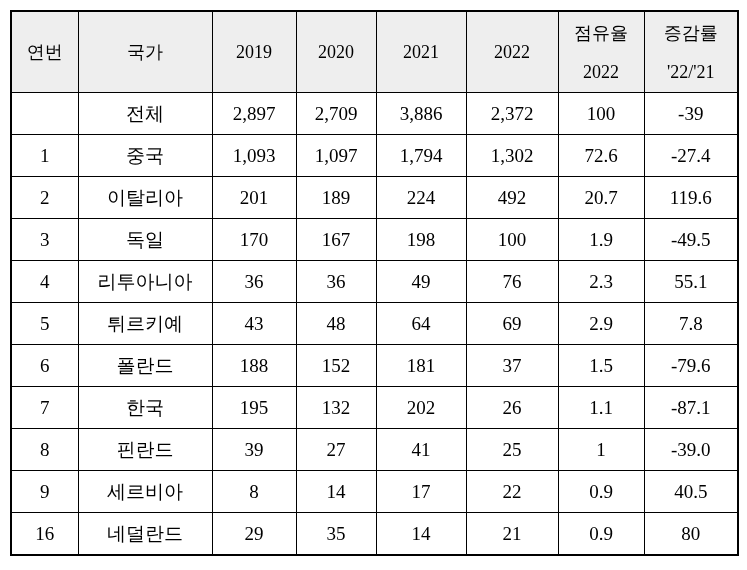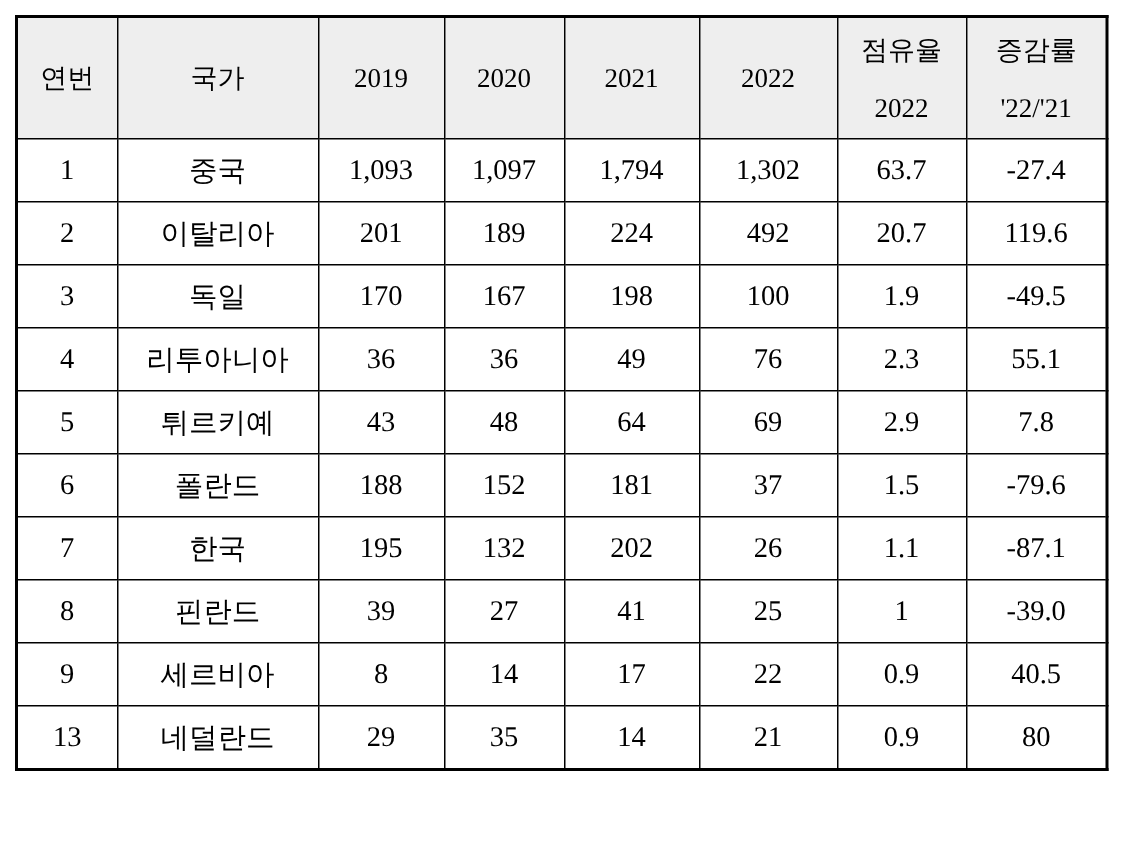--- a/index.html
+++ b/index.html
@@ -115,27 +115,37 @@
           <th>
             <div class="hcell">
               <div class="hline1">증감률</div>
               <div class="hline2">'22/'21</div>
             </div>
           </th>
         </tr>
     </thead>
     <tbody>
         <tr>
+          <td></td>
+          <td>전체</td>
+          <td>2,897</td>
+          <td>2,709</td>
+          <td>3,886</td>
+          <td>2,372</td>
+          <td>100</td>
+          <td>-39</td>
+        </tr>
+        <tr>
           <td>1</td>
           <td>중국</td>
           <td>1,093</td>
           <td>1,097</td>
           <td>1,794</td>
           <td>1,302</td>
-          <td>63.7</td>
+          <td>72.6</td>
           <td>-27.4</td>
         </tr>
         <tr>
           <td>2</td>
           <td>이탈리아</td>
           <td>201</td>
           <td>189</td>
           <td>224</td>
           <td>492</td>
           <td>20.7</td>
@@ -205,21 +215,21 @@
           <td>9</td>
           <td>세르비아</td>
           <td>8</td>
           <td>14</td>
           <td>17</td>
           <td>22</td>
           <td>0.9</td>
           <td>40.5</td>
         </tr>
         <tr>
-          <td>13</td>
+          <td>16</td>
           <td>네덜란드</td>
           <td>29</td>
           <td>35</td>
           <td>14</td>
           <td>21</td>
           <td>0.9</td>
           <td>80</td>
         </tr>
       </tbody>
   </table>

